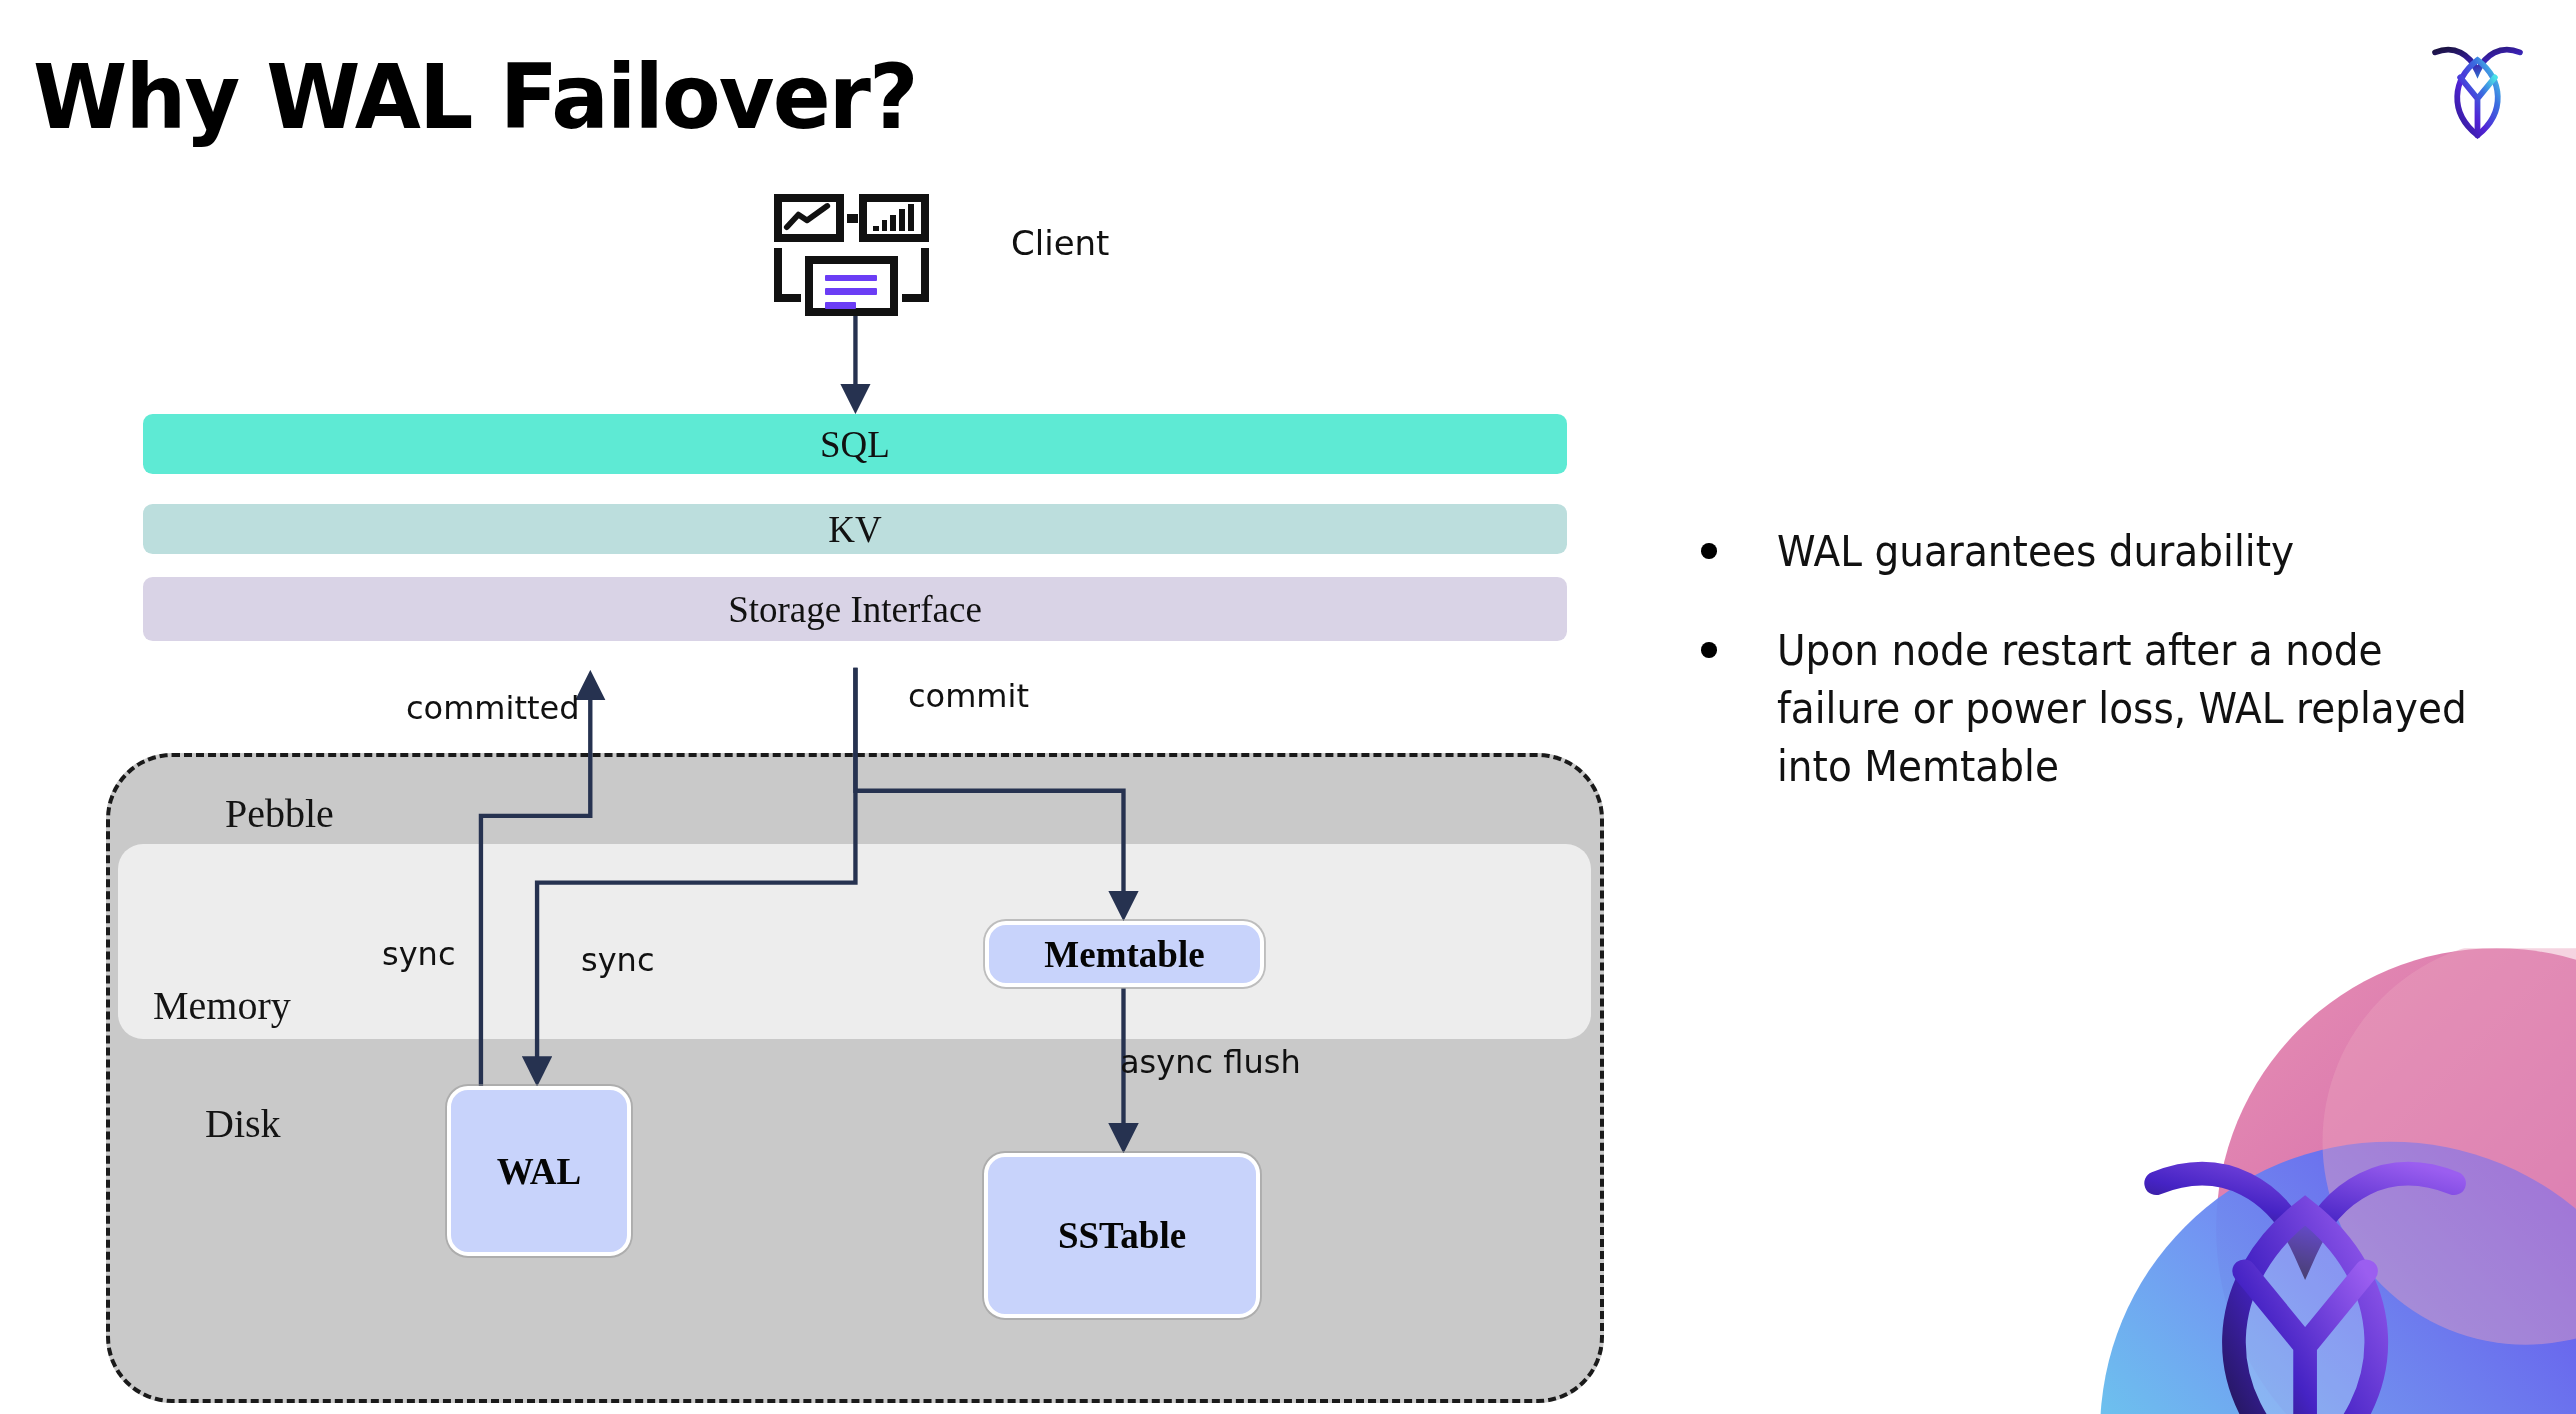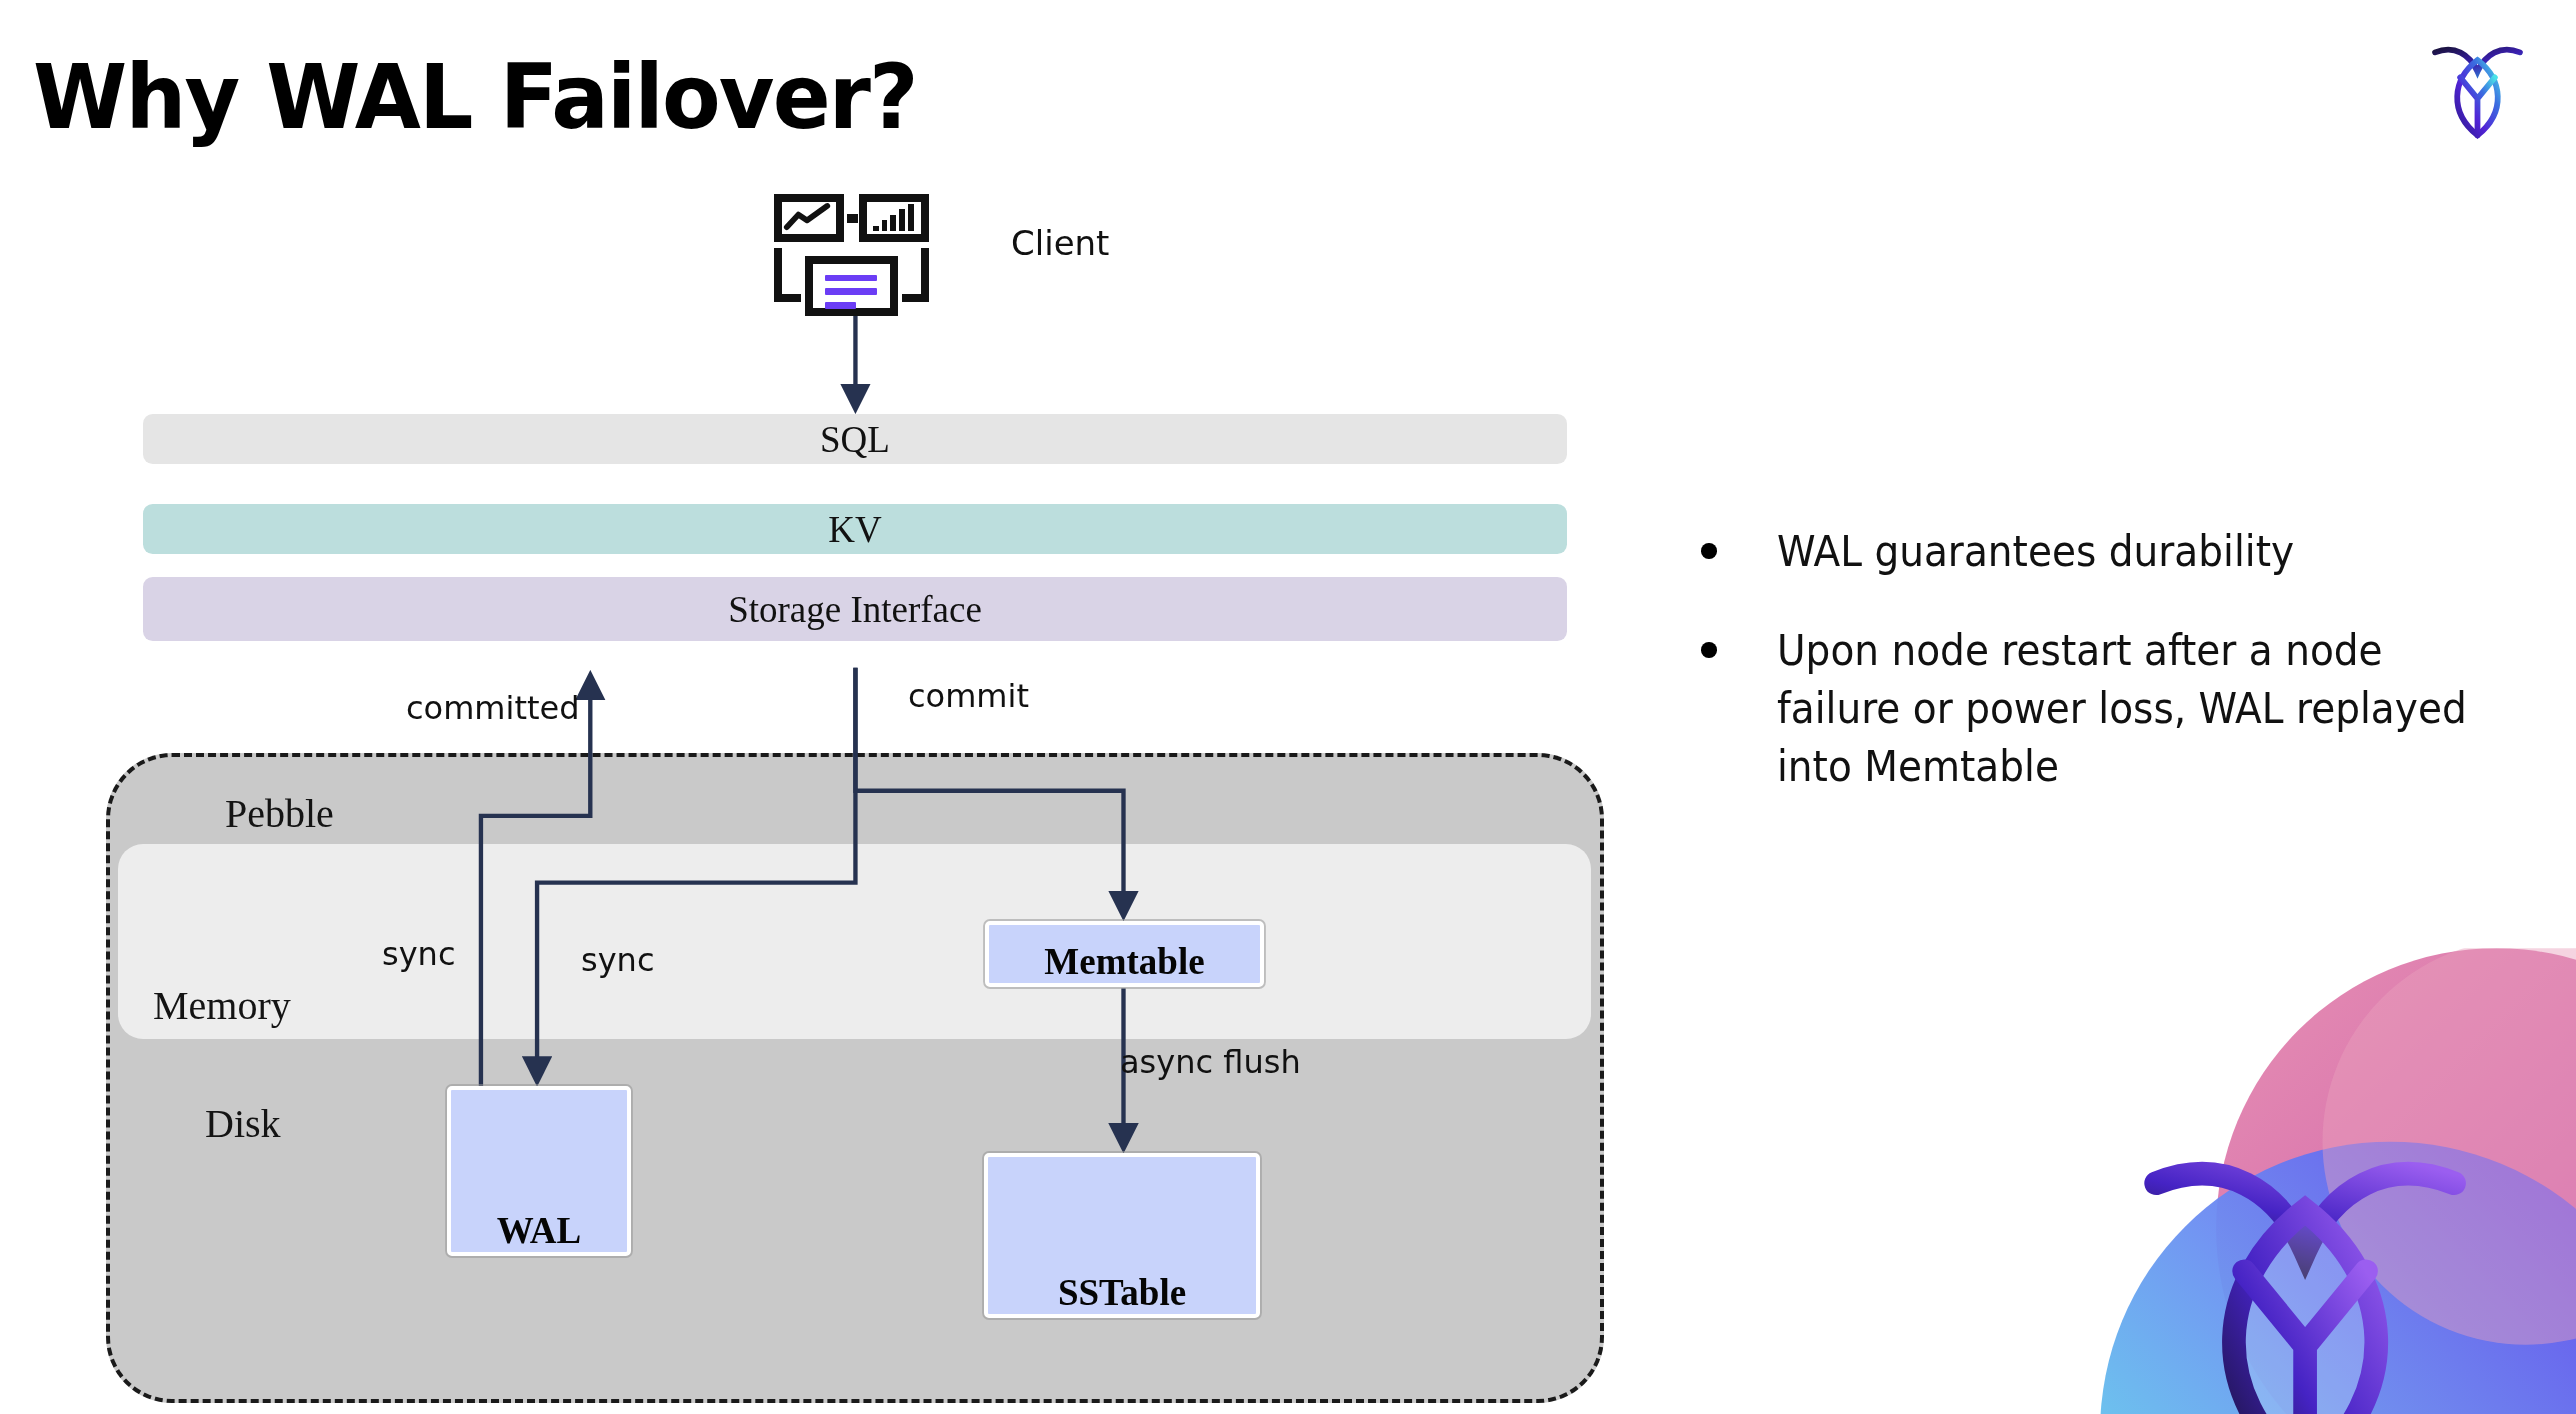--- a/index.html
+++ b/index.html
@@ -56,21 +56,21 @@
   }
 
   
   .layer-bar {
     position: absolute; left: 143px; width: 1424px;
     border-radius: 9.7px;
     display: flex; align-items: center; justify-content: center;
     font-family: "Liberation Serif", serif;
     font-size: 37px; color: #111111;
   }
-  #layer-sql { top: 414px; height: 50px; background: #e5e5e5; }
+  #layer-sql { top: 414px; height: 60px; background: #5eead4; }
   #layer-kv  { top: 504px; height: 50px; background: #bcdedd; }
   #layer-storage { top: 577px; height: 64px; background: #d9d3e6; }
 
   
   #pebble-box {
     position: absolute; left: 106px; top: 753px; width: 1498px; height: 650px;
     background: #c9c9c9;
     border: 4.8px dashed #1a1a1a;
     border-radius: 66px;
     box-sizing: border-box;
@@ -86,23 +86,23 @@
   }
   #label-pebble { left: 225px; top: 790px; }
   #label-memory { left: 153px; top: 982px; }
   #label-disk   { left: 205px; top: 1100px; }
 
   
   .entity {
     position: absolute;
     background: #c8d3fb;
     border: 4.8px solid #ffffff;
-    border-radius: 5px;
+    border-radius: 21px;
     box-sizing: border-box;
-    display: flex; align-items: flex-end; justify-content: center;
+    display: flex; align-items: center; justify-content: center;
     font-family: "Liberation Serif", serif;
     font-weight: 700; font-size: 37px; color: #050505;
     box-shadow: 0 0 0 1.9px rgba(150,150,150,0.55);
   }
   #entity-memtable { left: 985px; top: 921px;  width: 279px; height: 66px; }
   #entity-wal      { left: 447px;  top: 1086px; width: 184px; height: 170px; }
   #entity-sstable  { left: 984px; top: 1153px; width: 276px; height: 165px; }
 
   
   #wiring { position: absolute; left: 0; top: 0; width: 2576px; height: 1415px; pointer-events: none; }

